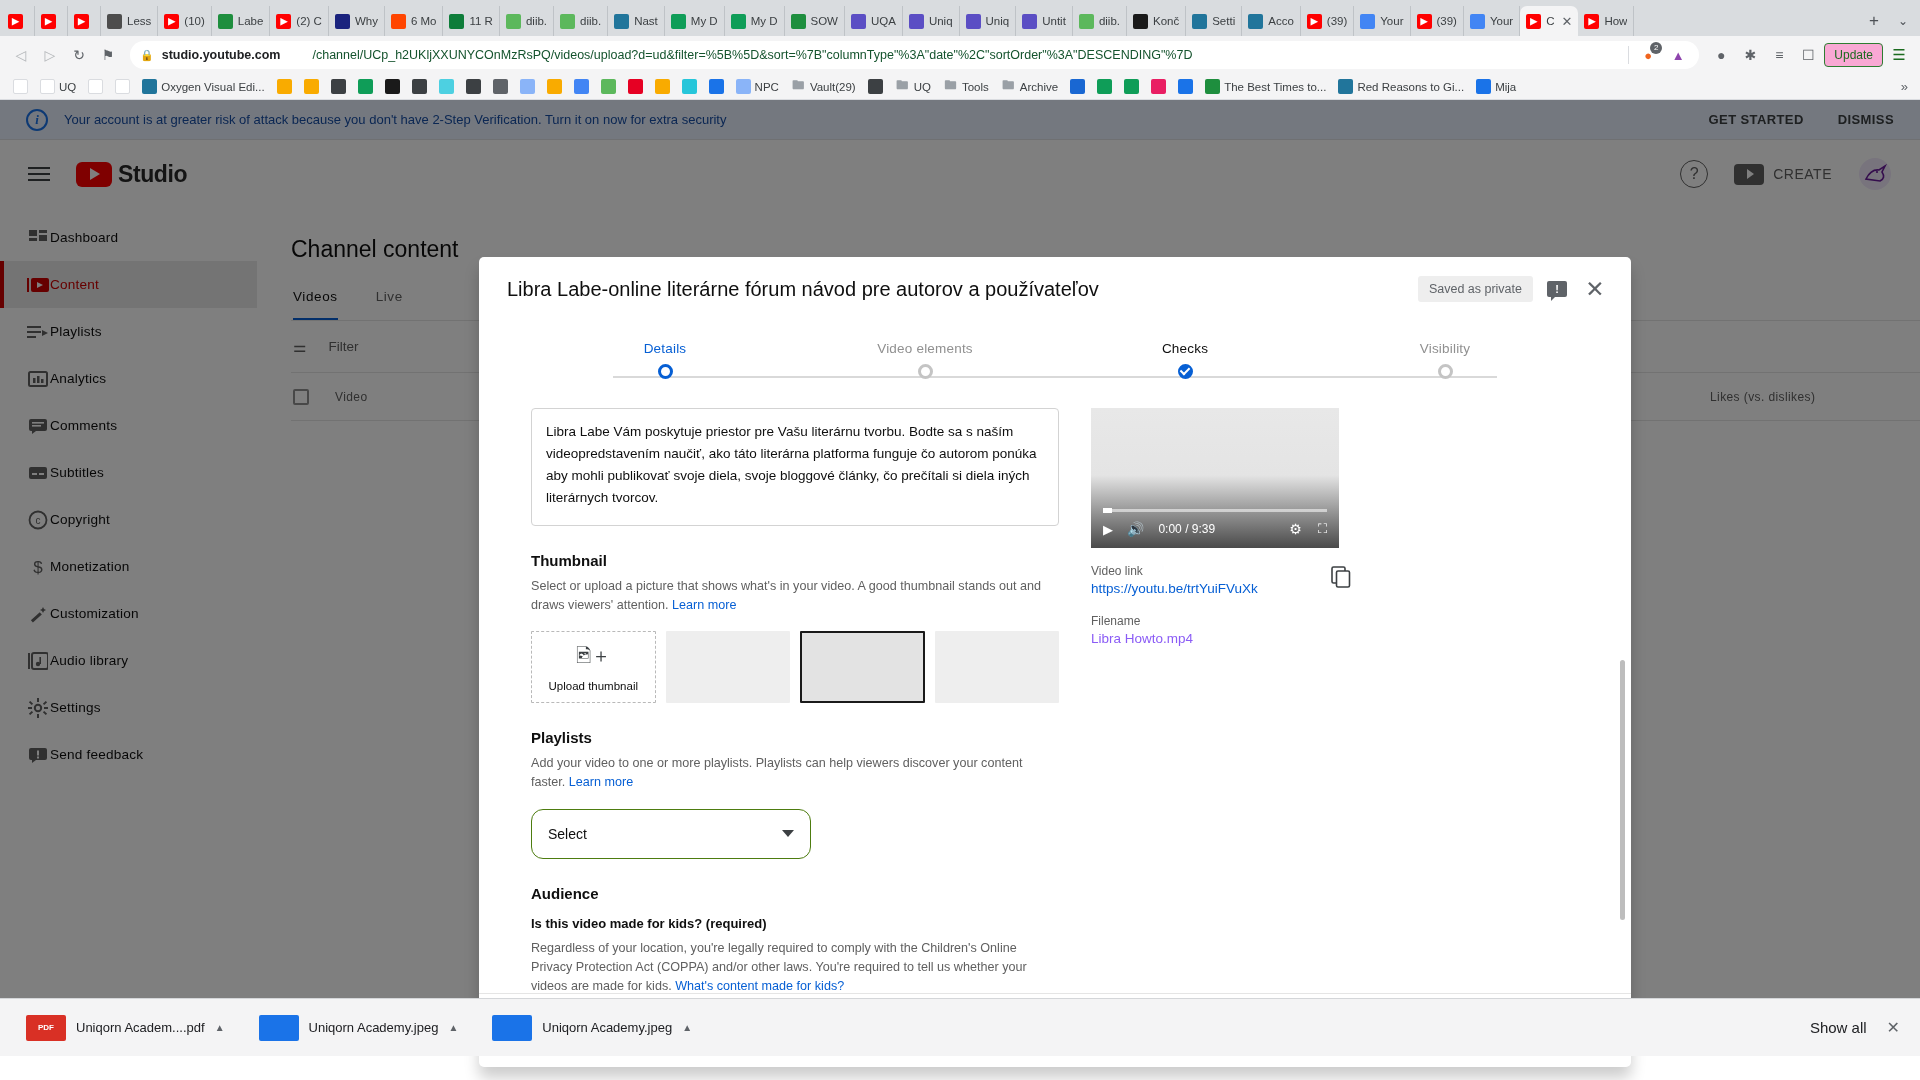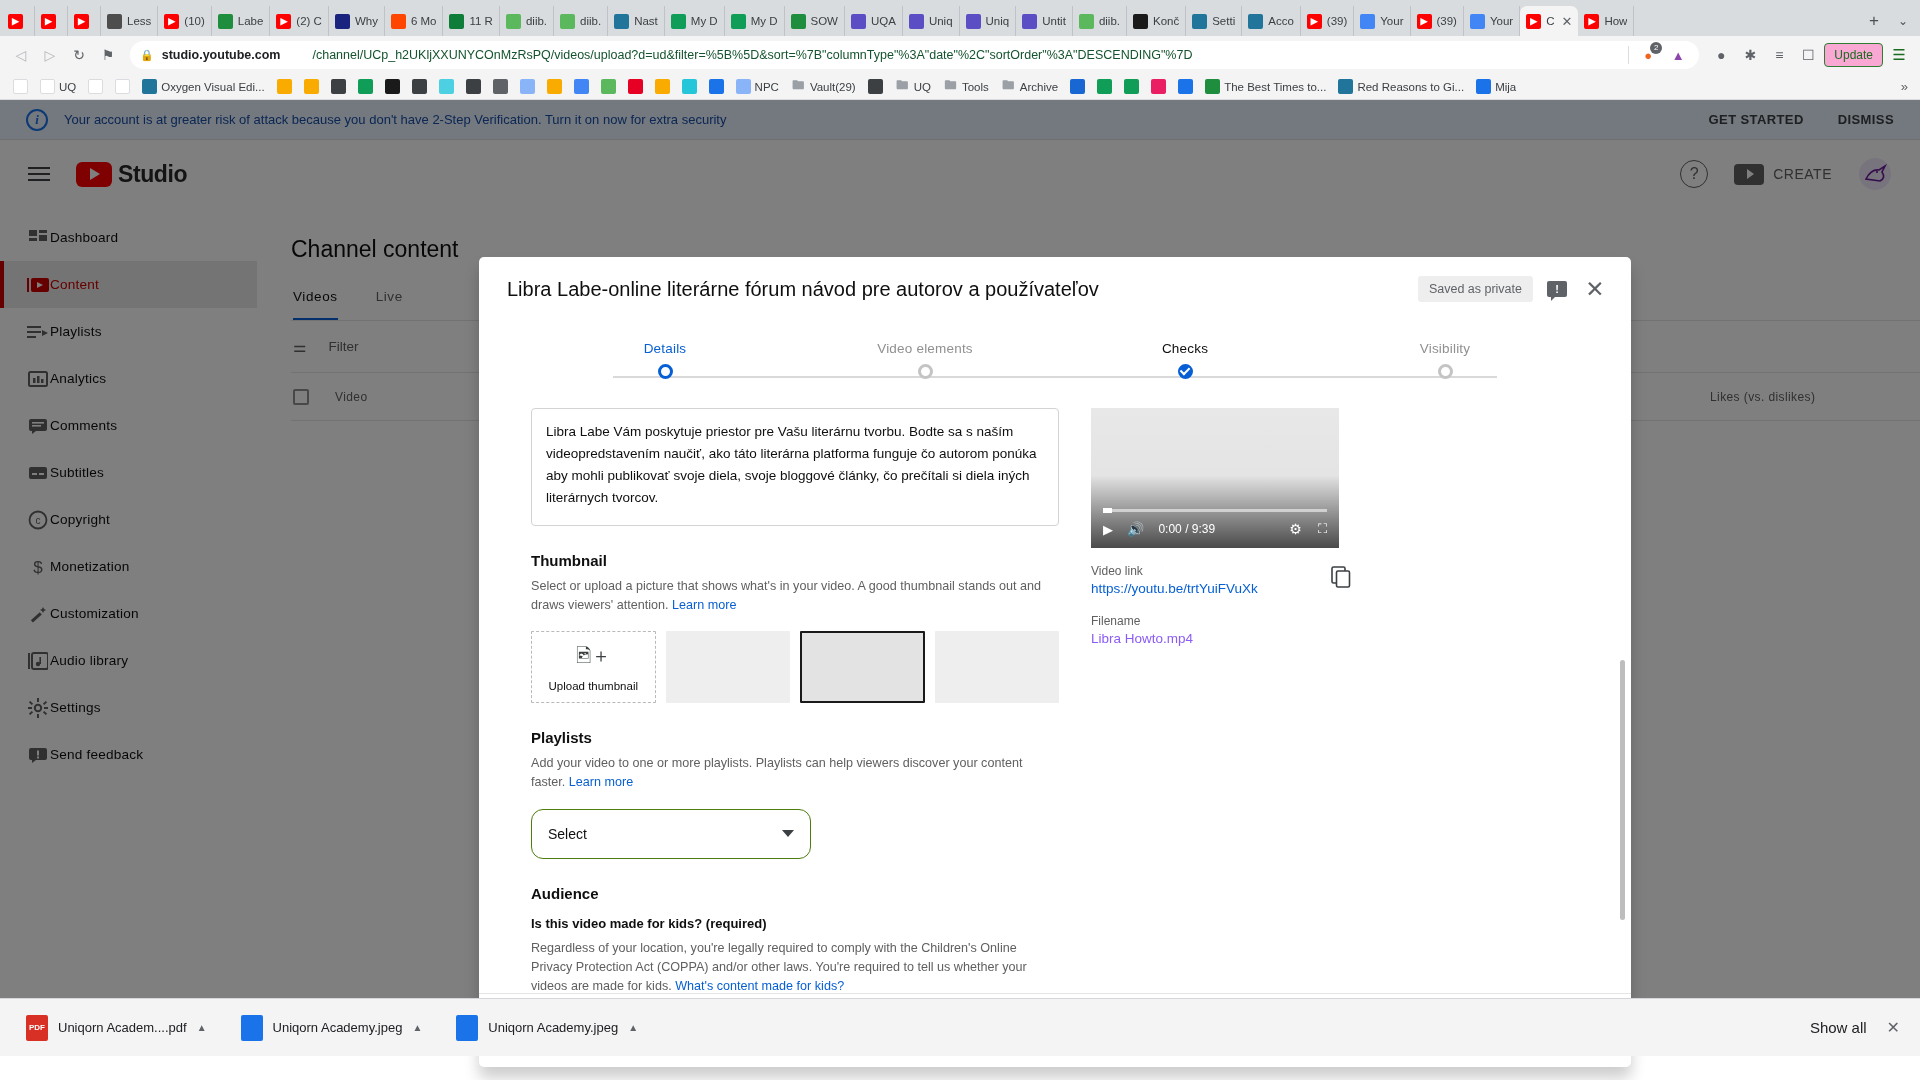--- a/index.html
+++ b/index.html
@@ -256,21 +256,21 @@
   .next-btn { margin-left: auto; background: #065fd4; color: #fff; font-size: 13.5px;
     font-weight: 500; letter-spacing: .6px; padding: 11px 22px; border-radius: 3px; }
 
   
   .downloads { position:absolute; left:0; bottom:0; width: 1920px; height: 58px;
     background: #f4f4f5; border-top: 1px solid #d4d6d9; display:flex;
     align-items:center; padding: 0 14px; gap: 10px; }
   .dl { display:flex; align-items:center; gap: 10px; padding: 7px 12px;
     border-radius: 4px; background: #f4f4f5; font-size: 13px; color: #202124;
     min-width: 195px; }
-  .dl .dico { width: 22px; height: 26px; border-radius: 2px; display:flex;
+  .dl .dico { width: 40px; height: 26px; border-radius: 2px; display:flex;
     align-items:center; justify-content:center; color: #fff; font-size: 8px;
     font-weight: bold; }
   .dl .dcaret { margin-left: auto; color: #5f6368; font-size: 10px; }
   .showall { margin-left: auto; font-size: 15px; color: #202124; padding-right: 10px;}
   .dclose { color: #5f6368; font-size: 16px; padding-right: 6px; }
 </style>
 </head>
 <body>
 
 <div class="browser">

